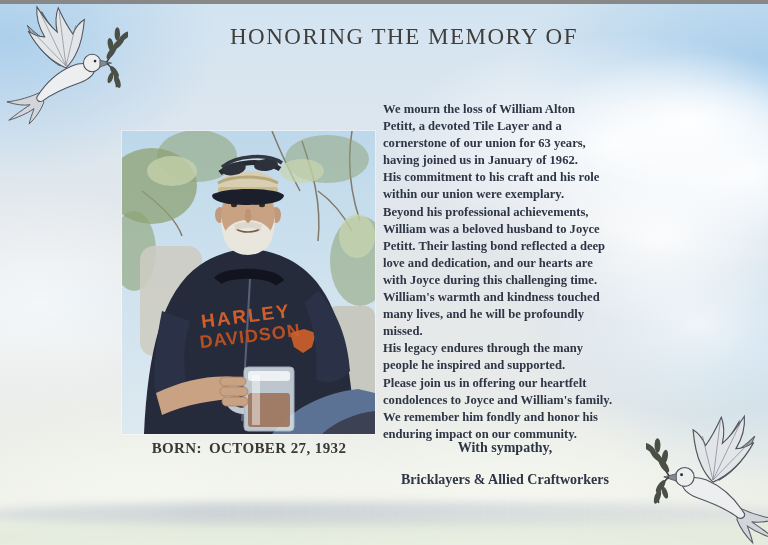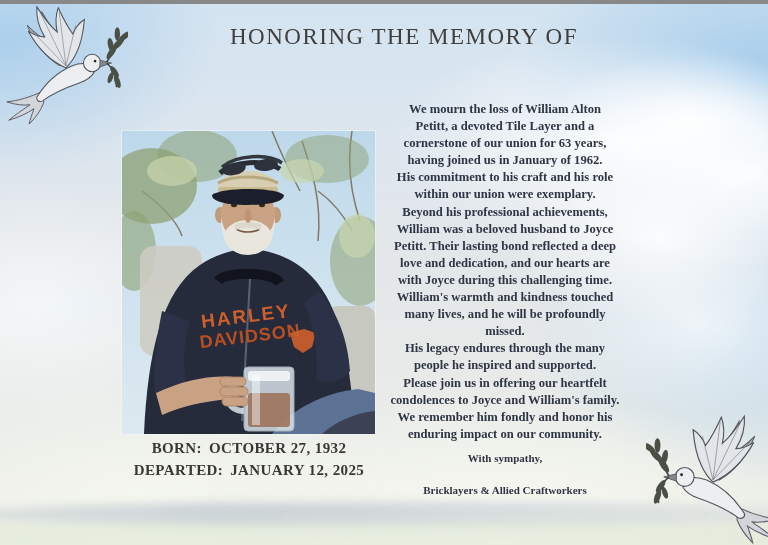--- a/index.html
+++ b/index.html
@@ -55,29 +55,28 @@
   }
   .photo svg{display:block;width:100%;height:100%;}
   .dates{
     position:absolute;left:110px;top:433px;width:278px;
     text-align:center;color:#3a3834;
     font-size:15px;line-height:22px;font-weight:700;letter-spacing:0.4px;
   }
   .dates .gap{display:inline-block;width:7px;}
   .tribute{
     position:absolute;left:383px;top:97px;width:244px;
-    text-align:center;
     white-space:pre-line;
     color:#2e3545;
     font-size:12.6px;line-height:17.1px;font-weight:700;
   }
   .signoff{
-    position:absolute;left:383px;top:446px;width:244px;
+    position:absolute;left:383px;top:435px;width:244px;
     text-align:center;color:#2e3545;
-    font-size:11px;line-height:17.1px;font-weight:700;
+    font-size:14px;line-height:17.1px;font-weight:700;
   }
   .signoff .org{margin-top:15px;text-align:center;}
 </style>
 </head>
 <body>
 
 <div class="card">
 
   <svg width="0" height="0" style="position:absolute" aria-hidden="true">
     <defs>
@@ -213,21 +212,20 @@
             <ellipse cx="144" cy="34" rx="12" ry="6" fill="#2c313b" transform="rotate(-6 144 34)"></ellipse>
             <path d="M100 36 C114 24 146 22 160 32" stroke="#32363e" stroke-width="3.5" fill="none"></path>
           </g>
         </g>
       </g>
     </svg>
   </div>
 
   <div class="dates">
     <div><span>BORN:</span><span class="gap"></span><span>OCTOBER 27, 1932</span></div>
-    <div><span>DEPARTED:</span><span class="gap"></span><span>JANUARY 12, 2025</span></div>
   </div>
 
   <div class="tribute">We mourn the loss of William Alton
 Petitt, a devoted Tile Layer and a
 cornerstone of our union for 63 years,
 having joined us in January of 1962.
 His commitment to his craft and his role
 within our union were exemplary.
 Beyond his professional achievements,
 William was a beloved husband to Joyce

